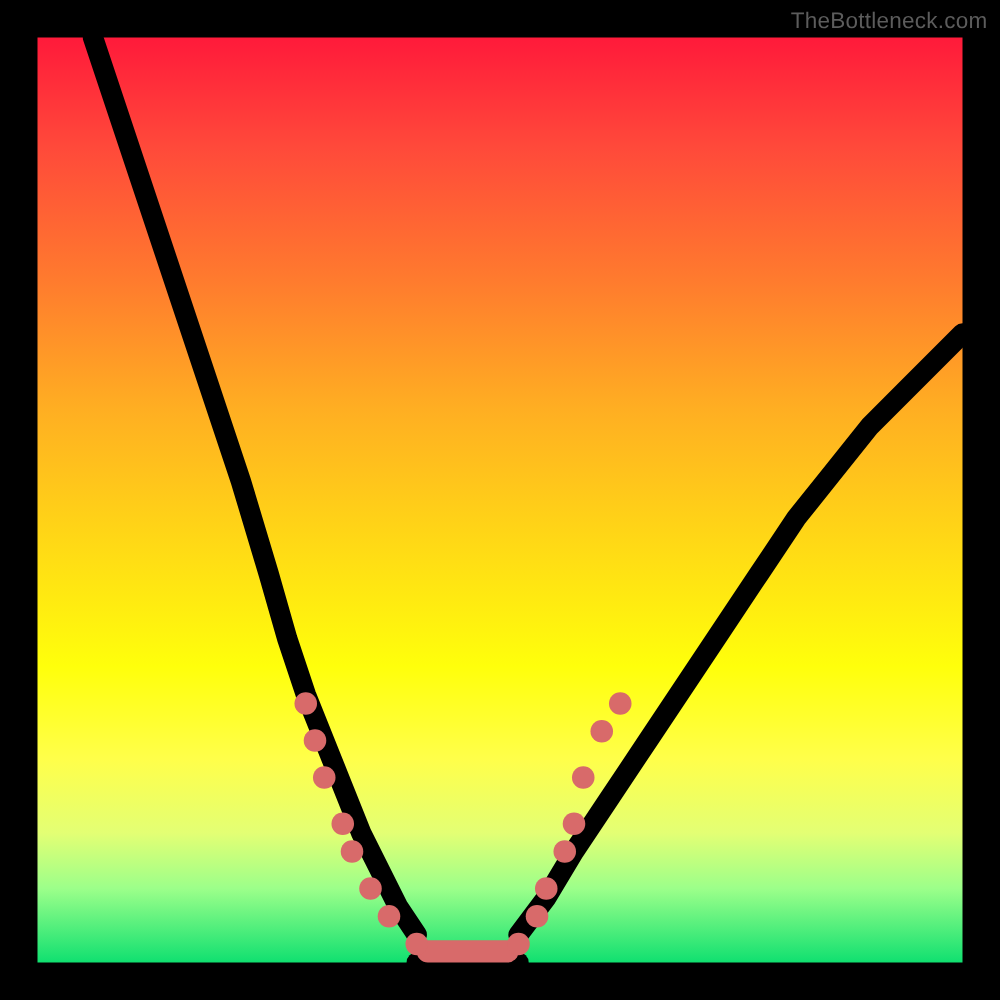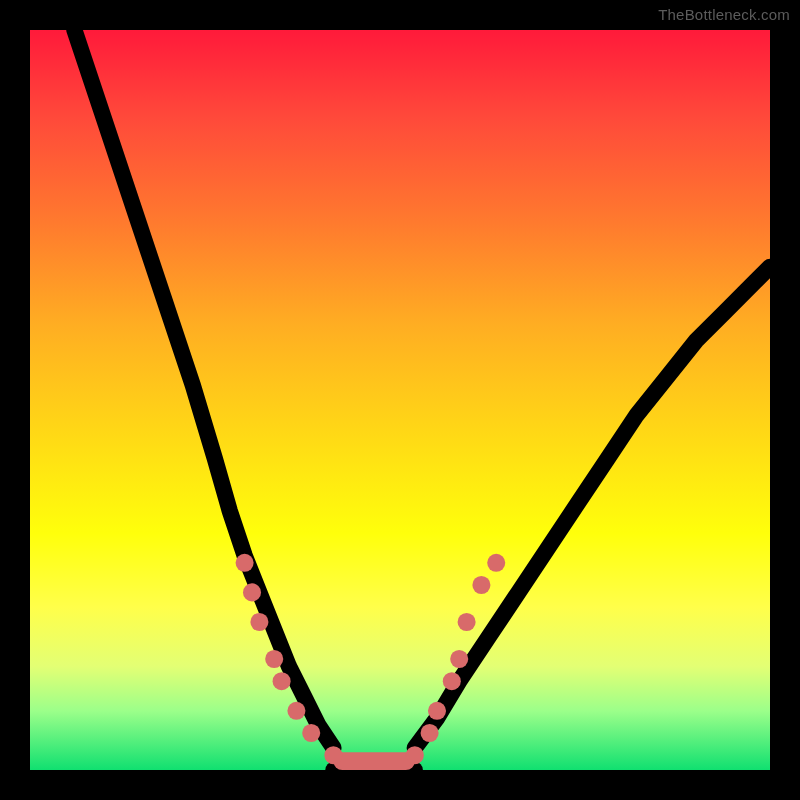--- a/index.html
+++ b/index.html
@@ -35,21 +35,21 @@
       #e3ff74 86%,
       #9cff8a 92%,
       #10e070 100%
     );
   }
   .watermark {
     position: absolute;
     top: 6px;
     right: 10px;
     color: #5c5c5c;
-    font-size: 15px;
+    font-size: 18px;
     font-weight: 400;
     letter-spacing: 0.2px;
     user-select: none;
     pointer-events: none;
   }
   svg.curve-layer {
     position: absolute;
     left: 30px;
     top: 30px;
     width: 740px;

